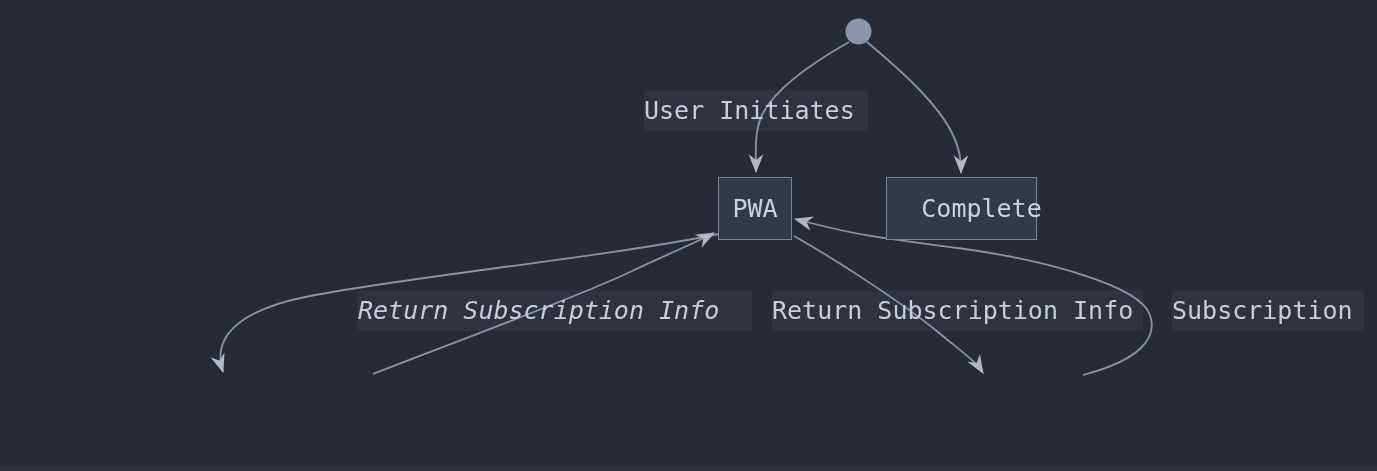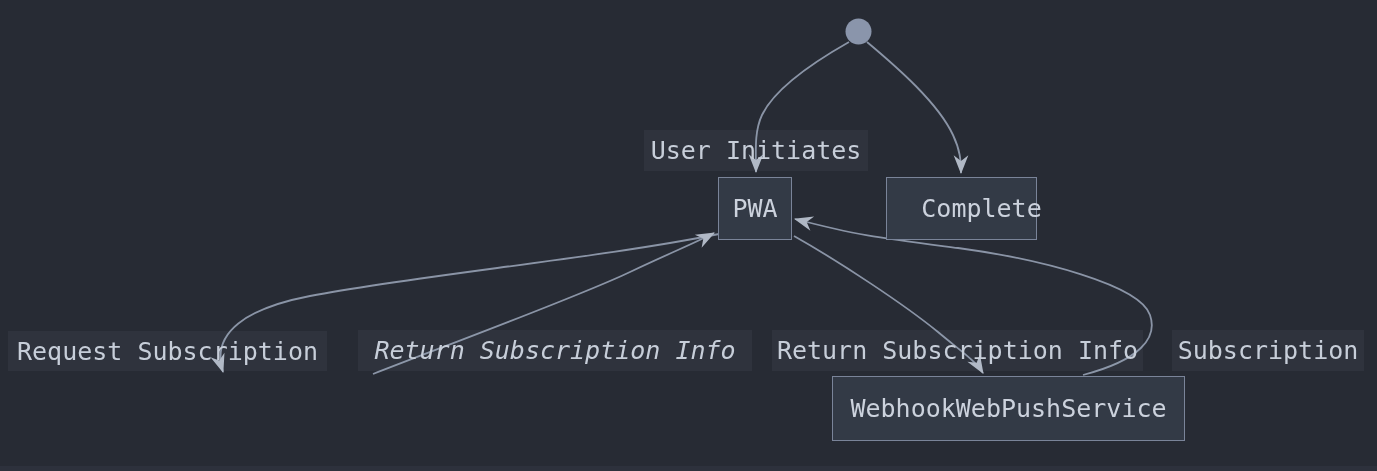--- a/index.html
+++ b/index.html
@@ -35,25 +35,24 @@
     color: #ccd2dd;
     white-space: nowrap;
   }
   .edge-label {
     position: absolute;
     z-index: 3;
     box-sizing: border-box;
     background: rgba(200, 212, 235, 0.05);
     display: flex;
     align-items: center;
-    justify-content: center;
+    justify-content: flex-start;
     font-size: 25px;
     color: #c7ced9;
     white-space: nowrap;
-    margin-top: 40px;
   }
   .bottom-strip {
     position: absolute;
     z-index: 4;
     left: 0;
     bottom: 0;
     width: 100%;
     height: 5px;
     background: #2d313c;
   }
@@ -92,29 +91,23 @@
       <path d="M 1083,375 C 1140,360 1158,338 1150,315 C 1140,285 1040,259 958,248 C 880,238 860,236 795,219" marker-end="url(#arrow)"></path>
     </g>
   </svg>
 
   <div class="state-node node-pwa">
     <span>PWA</span>
   </div>
   <div class="state-node node-complete">
     <span>Complete</span>
   </div>
-  <div class="state-node node-webhook">
-    <span>WebhookWebPushService</span>
-  </div>
 
   <div class="edge-label label-user-initiates">
     <span>User Initiates</span>
-  </div>
-  <div class="edge-label label-request">
-    <span>Request Subscription</span>
   </div>
   <div class="edge-label label-return">
     <span>Return Subscription Info</span>
   </div>
   <div class="edge-label label-store">
     <span>Return Subscription Info</span>
   </div>
   <div class="edge-label label-confirmation">
     <span>Subscription</span>
   </div>

